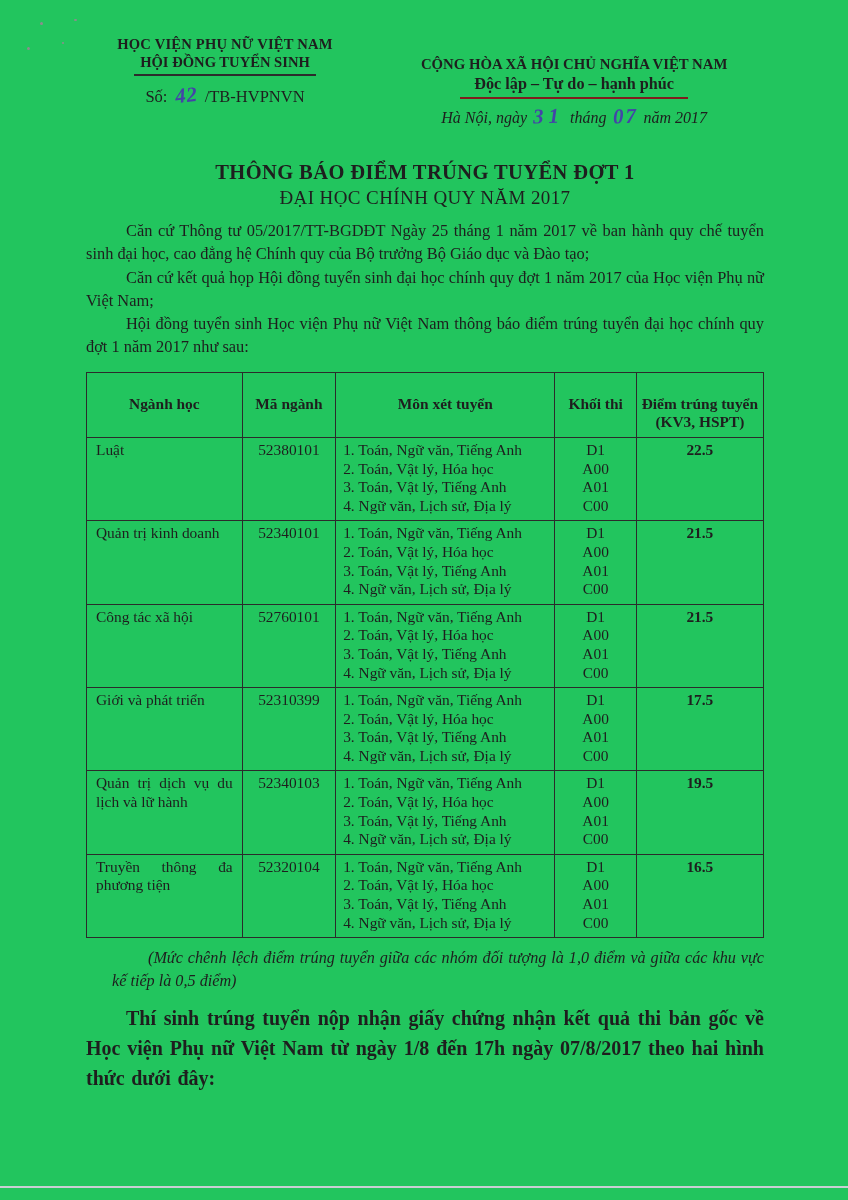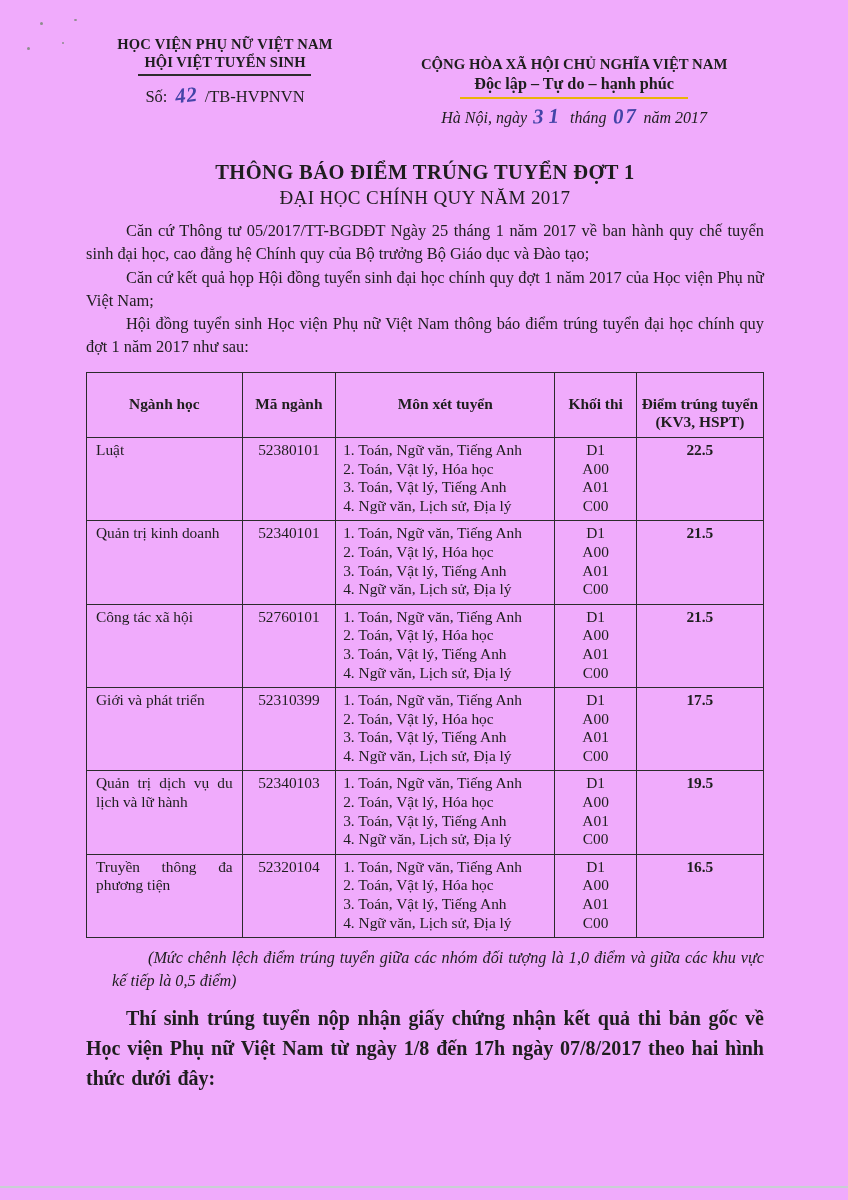--- a/index.html
+++ b/index.html
@@ -1,34 +1,34 @@
 <!DOCTYPE html>
 <html><head>
 <meta charset="utf-8">
 <style>
   html,body{margin:0;padding:0;background:#e9e9e9;}
   .page{
     width:848px;height:1200px;position:relative;margin:0 auto;
-    background:#f0abfc;overflow:hidden;
+    background:#22c55e;overflow:hidden;
     font-family:"Liberation Serif","DejaVu Serif",serif;
     color:#1e1e1e;
   }
   .content{padding:36px 84px 0 86px;}
 
   
   .doc-header{display:flex;justify-content:space-between;align-items:flex-start;}
   .hdr-left{width:41%;text-align:center;}
   .hdr-right{width:56%;text-align:center;margin-top:20px;}
   .org-line1{font-weight:bold;font-size:14.6px;letter-spacing:.2px;}
   .org-line2{font-weight:bold;font-size:14.6px;display:inline-block;
              border-bottom:2px solid #2c2c2c;padding:1px 6px 3px 6px;}
   .so-line{margin-top:9px;font-size:16.5px;}
   .nat-line1{font-weight:bold;font-size:14.8px;}
   .nat-line2{font-weight:bold;font-size:16.2px;display:inline-block;
-             border-bottom:2px solid #eab308;padding:0 14px 3px 14px;margin-top:2px;}
+             border-bottom:2px solid #7f1d1d;padding:0 14px 3px 14px;margin-top:2px;}
   .date-line{margin-top:7px;font-style:italic;font-size:16px;}
   .hw{color:#4444a8;font-style:italic;font-weight:bold;font-size:21px;
       display:inline-block;line-height:1;}
   .hw-no{transform:rotate(-7deg);letter-spacing:1px;margin:0 3px;}
   .hw-day{letter-spacing:5px;margin:0 2px;transform:rotate(-2deg);}
   .hw-month{letter-spacing:2px;margin:0 2px;transform:rotate(-2deg);}
 
   
   .title-block{text-align:center;margin-top:34px;}
   .title-l1{font-weight:bold;font-size:20.5px;letter-spacing:.4px;}
@@ -75,21 +75,21 @@
   <span class="speck s1"></span>
   <span class="speck s2"></span>
   <span class="speck s3"></span>
   <span class="speck s4"></span>
 
   <div class="content">
 
     <div class="doc-header">
       <div class="hdr-left">
         <div class="org-line1">HỌC VIỆN PHỤ NỮ VIỆT NAM</div>
-        <div><span class="org-line2">HỘI VIỆT TUYỂN SINH</span></div>
+        <div><span class="org-line2">HỘI ĐỒNG TUYỂN SINH</span></div>
         <div class="so-line">
           <span>Số:</span>
           <span class="hw hw-no">42</span>
           <span>/TB-HVPNVN</span>
         </div>
       </div>
       <div class="hdr-right">
         <div class="nat-line1">CỘNG HÒA XÃ HỘI CHỦ NGHĨA VIỆT NAM</div>
         <div><span class="nat-line2">Độc lập – Tự do – hạnh phúc</span></div>
         <div class="date-line">

